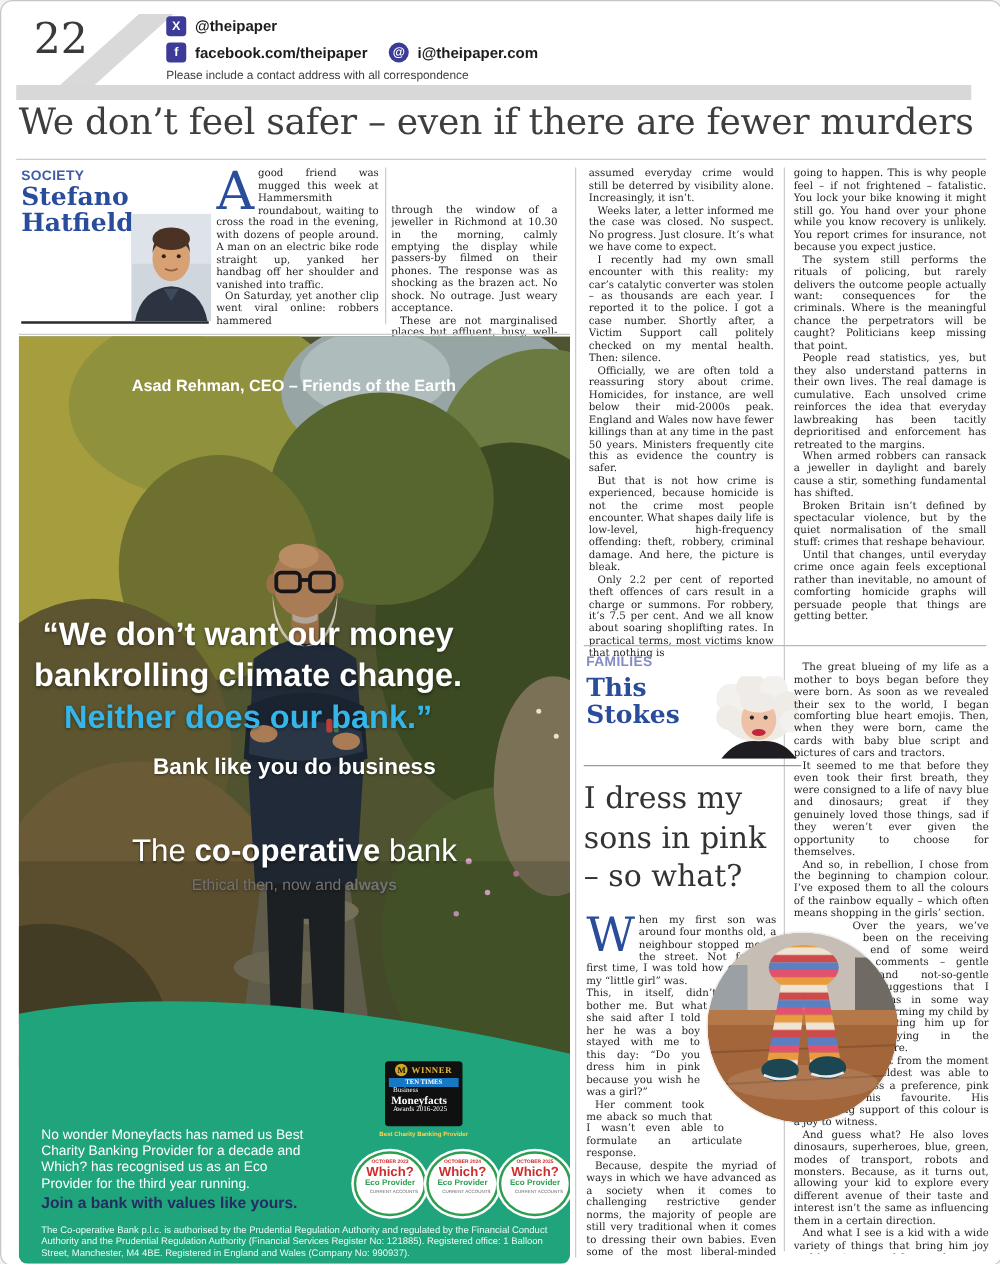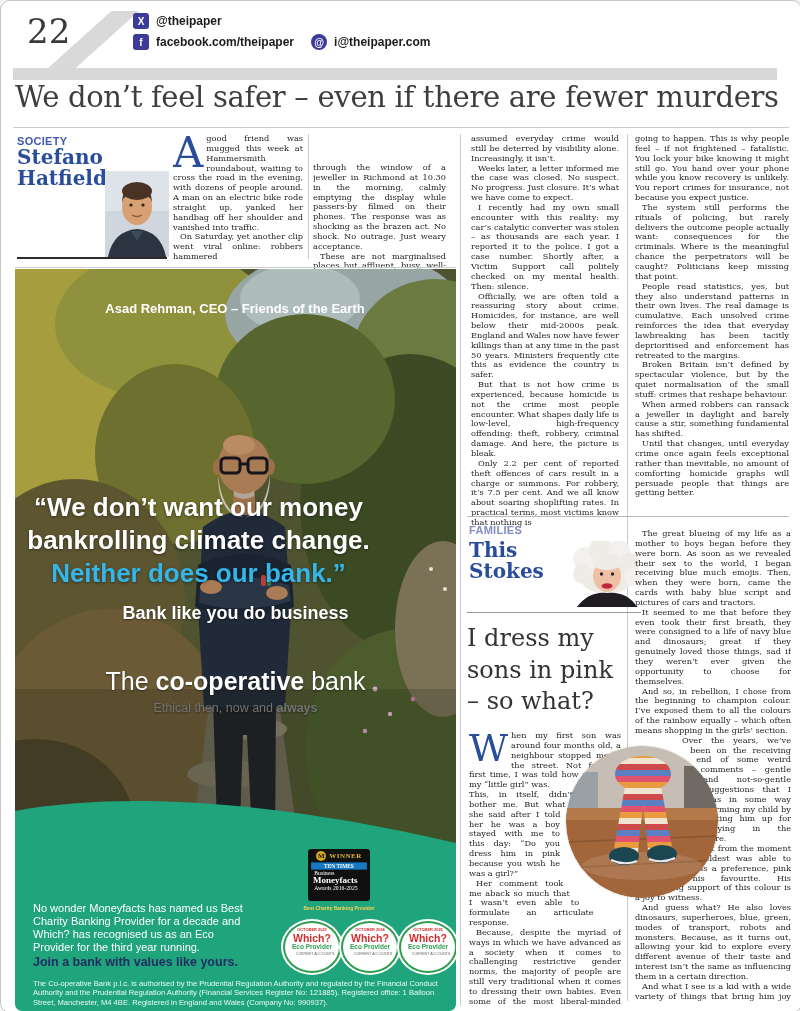--- a/index.html
+++ b/index.html
@@ -96,20 +96,21 @@
     <div class="social-row">
       <span class="sicon">X</span>
       <span class="slabel">@theipaper</span>
     </div>
     <div class="social-row">
       <span class="sicon">f</span>
       <span class="slabel">facebook.com/theipaper</span>
       <span class="sicon" style="border-radius:8px;margin-left:10px;">@</span>
       <span class="slabel">i@theipaper.com</span>
     </div>
+    <div class="snote">Please include a contact address with all correspondence</div>
   </div>
 
   <div class="abs graybar"></div>
   <h1 class="abs headline" style="margin:0;font-weight:400;">We don’t feel safer – even if there are fewer murders</h1>
   <div class="abs hrule" style="left:12px;top:126px;width:776px;"></div>
 
   <div class="abs" style="left:16px;top:134px;width:150px;">
     <div class="kicker society">SOCIETY</div>
     <div class="author">
       <div>Stefano</div>
@@ -149,22 +150,22 @@
     <p>Weeks later, a letter informed me the case was closed. No suspect. No progress. Just closure. It’s what we have come to expect.</p>
     <p>I recently had my own small encounter with this reality: my car’s catalytic converter was stolen – as thousands are each year. I reported it to the police. I got a case number. Shortly after, a Victim Support call politely checked on my mental health. Then: silence.</p>
     <p>Officially, we are often told a reassuring story about crime. Homicides, for instance, are well below their mid-2000s peak. England and Wales now have fewer killings than at any time in the past 50 years. Ministers frequently cite this as evidence the country is safer.</p>
     <p>But that is not how crime is experienced, because homicide is not the crime most people encounter. What shapes daily life is low-level, high-frequency offending: theft, robbery, criminal damage. And here, the picture is bleak.</p>
     <p>Only 2.2 per cent of reported theft offences of cars result in a charge or summons. For robbery, it’s 7.5 per cent. And we all know about soaring shoplifting rates. In practical terms, most victims know that nothing is</p>
   </div>
   <div class="abs col" style="left:634px;top:133px;width:154px;height:400px;">
     <p>going to happen. This is why people feel – if not frightened – fatalistic. You lock your bike knowing it might still go. You hand over your phone while you know recovery is unlikely. You report crimes for insurance, not because you expect justice.</p>
     <p>The system still performs the rituals of policing, but rarely delivers the outcome people actually want: consequences for the criminals. Where is the meaningful chance the perpetrators will be caught? Politicians keep missing that point.</p>
     <p>People read statistics, yes, but they also understand patterns in their own lives. The real damage is cumulative. Each unsolved crime reinforces the idea that everyday lawbreaking has been tacitly deprioritised and enforcement has retreated to the margins.</p>
+    <p>When armed robbers can ransack a jeweller in daylight and barely cause a stir, something fundamental has shifted.</p>
     <p>Broken Britain isn’t defined by spectacular violence, but by the quiet normalisation of the small stuff: crimes that reshape behaviour.</p>
-    <p>When armed robbers can ransack a jeweller in daylight and barely cause a stir, something fundamental has shifted.</p>
     <p>Until that changes, until everyday crime once again feels exceptional rather than inevitable, no amount of comforting homicide graphs will persuade people that things are getting better.</p>
   </div>
 
   <div class="abs hrule" style="left:14px;top:266px;width:441px;"></div>
   <div class="abs ad">
     <svg class="ad-photo" viewBox="0 0 441 585" preserveAspectRatio="none">
       <rect width="441" height="585" fill="#4f5330"></rect>
       <ellipse cx="55" cy="110" rx="150" ry="140" fill="#a59d3e"></ellipse>
       <ellipse cx="150" cy="55" rx="110" ry="75" fill="#8f913c"></ellipse>
       <ellipse cx="330" cy="45" rx="120" ry="65" fill="#97a5a5"></ellipse>
@@ -299,21 +300,21 @@
 
   <div class="abs col" style="left:468px;top:730px;width:152px;height:274px;">
     <p><span class="dropcapW">W</span><span>hen my first son was around four months old, a neighbour stopped me in the street. Not for the first time, I was told how gorgeous my “little girl” was.</span></p>
     <span class="wrapR"></span>
     <p>This, in itself, didn’t bother me. But what she said after I told her he was a boy stayed with me to this day: “Do you dress him in pink because you wish he was a girl?”</p>
     <p>Her comment took me aback so much that I wasn’t even able to formulate an articulate response.</p>
     <p>Because, despite the myriad of ways in which we have advanced as a society when it comes to challenging restrictive gender norms, the majority of people are still very traditional when it comes to dressing their own babies. Even some of the most liberal-minded people I know still struggle to accept the fact that I willingly dress my boys in pink.</p>
   </div>
 
   <div class="abs col" style="left:634px;top:528px;width:156px;height:474px;">
-    <p style="text-indent:7px;">The great blueing of my life as a mother to boys began before they were born. As soon as we revealed their sex to the world, I began receiving blue much emojis. Then, when they were born, came the cards with baby blue script and pictures of cars and tractors.</p>
+    <p style="text-indent:7px;">The great blueing of my life as a mother to boys began before they were born. As soon as we revealed their sex to the world, I began comforting blue heart emojis. Then, when they were born, came the cards with baby blue script and pictures of cars and tractors.</p>
     <p>It seemed to me that before they even took their first breath, they were consigned to a life of navy blue and dinosaurs; great if they genuinely loved those things, sad if they weren’t ever given the opportunity to choose for themselves.</p>
     <p>And so, in rebellion, I chose from the beginning to champion colour. I’ve exposed them to all the colours of the rainbow equally – which often means shopping in the girls’ section.</p>
     <span class="wrapL"></span>
     <p>Over the years, we’ve been on the receiving end of some weird comments – gentle and not-so-gentle suggestions that I was in some way harming my child by setting him up for bullying in the future.</p>
     <p>But from the moment my eldest was able to express a preference, pink was his favourite. His unwavering support of this colour is a joy to witness.</p>
     <p>And guess what? He also loves dinosaurs, superheroes, blue, green, modes of transport, robots and monsters. Because, as it turns out, allowing your kid to explore every different avenue of their taste and interest isn’t the same as influencing them in a certain direction.</p>
     <p>And what I see is a kid with a wide variety of things that bring him joy and happiness, and I struggle to see the danger in that.</p>
   </div>
 
   <div class="abs circle-photo" style="left:565px;top:745px;width:152px;height:152px;">

